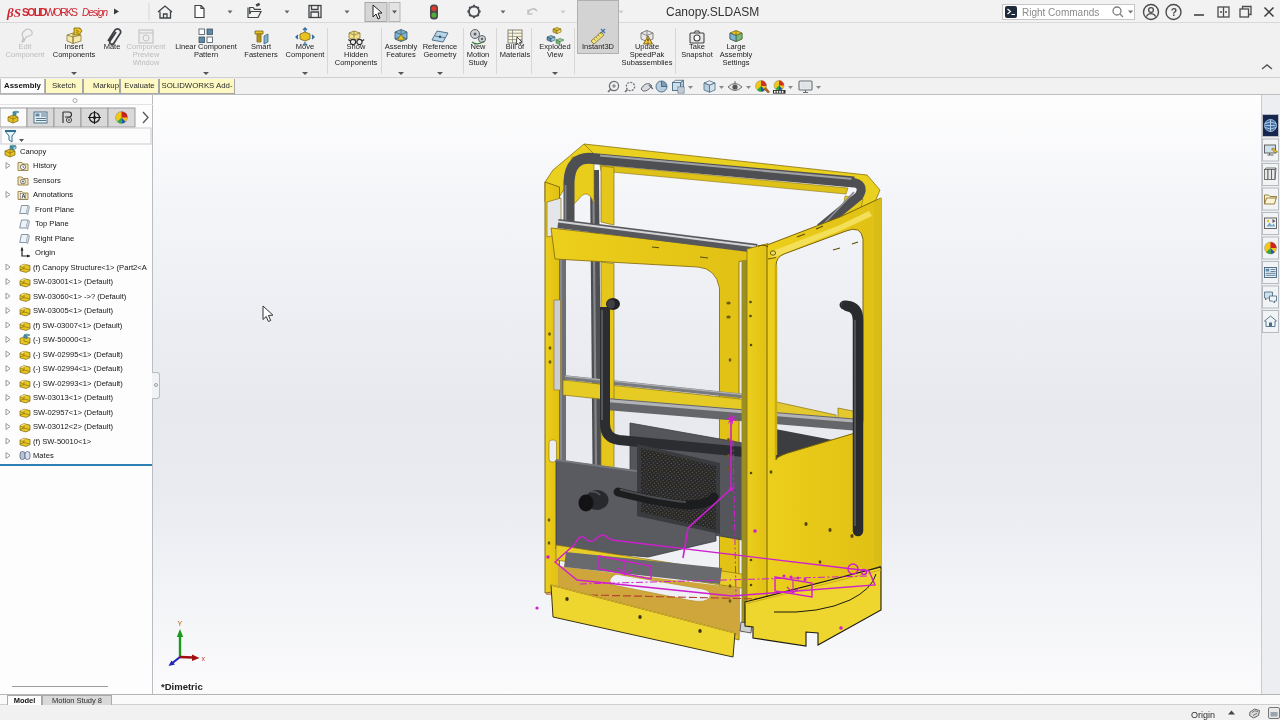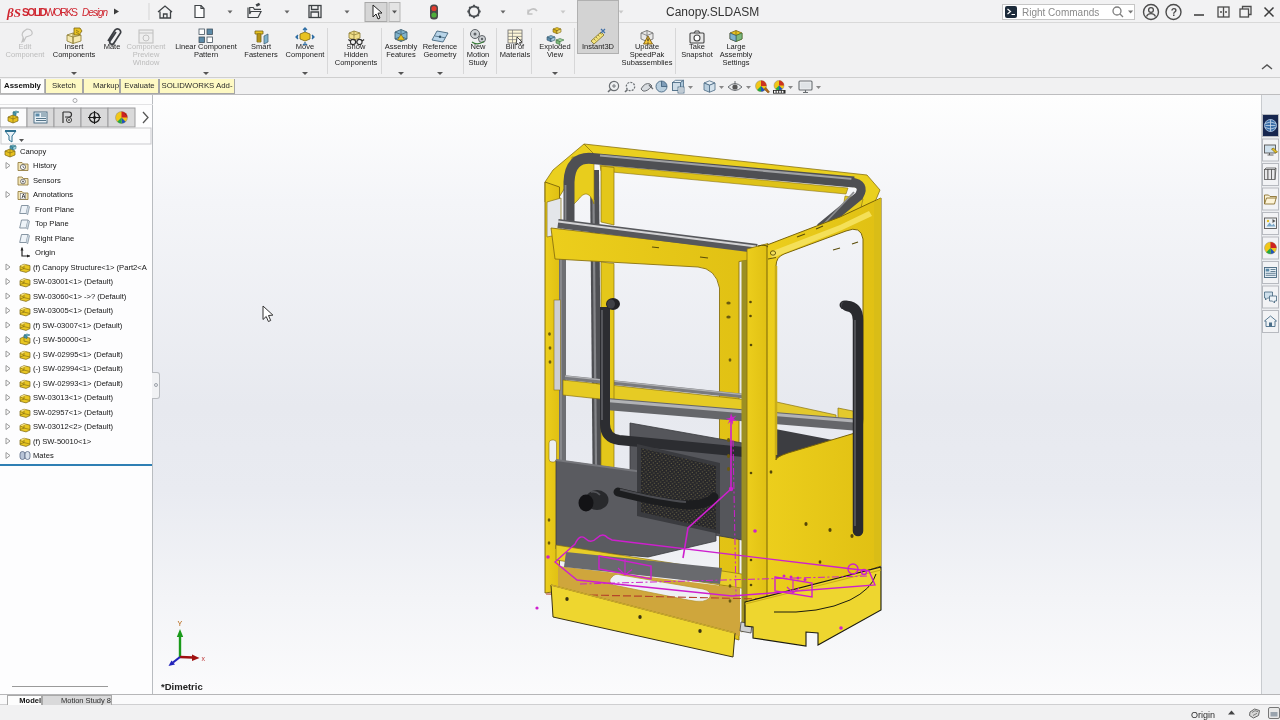--- a/index.html
+++ b/index.html
@@ -35,21 +35,21 @@
 
 
 #viewport { position:absolute; left:153px; top:95px; width:1127px; height:599px;
  background:linear-gradient(180deg,#fefefe 0%,#f4f5f8 18%,#e7e9ef 52%,#e9ebf1 66%,#f3f4f7 84%,#fbfbfc 100%); }
 
 
 #rstrip { position:absolute; left:1261px; top:95px; width:19px; height:599px; background:#eceef1; border-left:1px solid #c8cbcf; }
 
 
 #btabs { position:absolute; left:0; top:694px; width:1280px; height:11px; background:#fafafb; border-top:1px solid #b6b6b8; border-bottom:1px solid #cfcfd1; }
-.btab { position:absolute; top:695px; height:10px; font-size:7.5px; text-align:right; line-height:10px; }
+.btab { position:absolute; top:695px; height:10px; font-size:7.5px; text-align:center; line-height:10px; }
 #statusbar { position:absolute; left:0; top:707px; width:1280px; height:13px; background:#f1f1f2; font-size:9px; color:#2d2d2d; }
 </style>
 </head>
 <body>
 <div id="app">
 
 <div id="titlebar"></div>
 <svg class="abs" style="left:0;top:0" width="760" height="23" viewBox="0 0 760 23">
   <g fill="#cf2630">
     <text x="7" y="16.5" font-size="13" font-weight="bold" font-style="italic" font-family="Liberation Serif,serif">βS</text>

